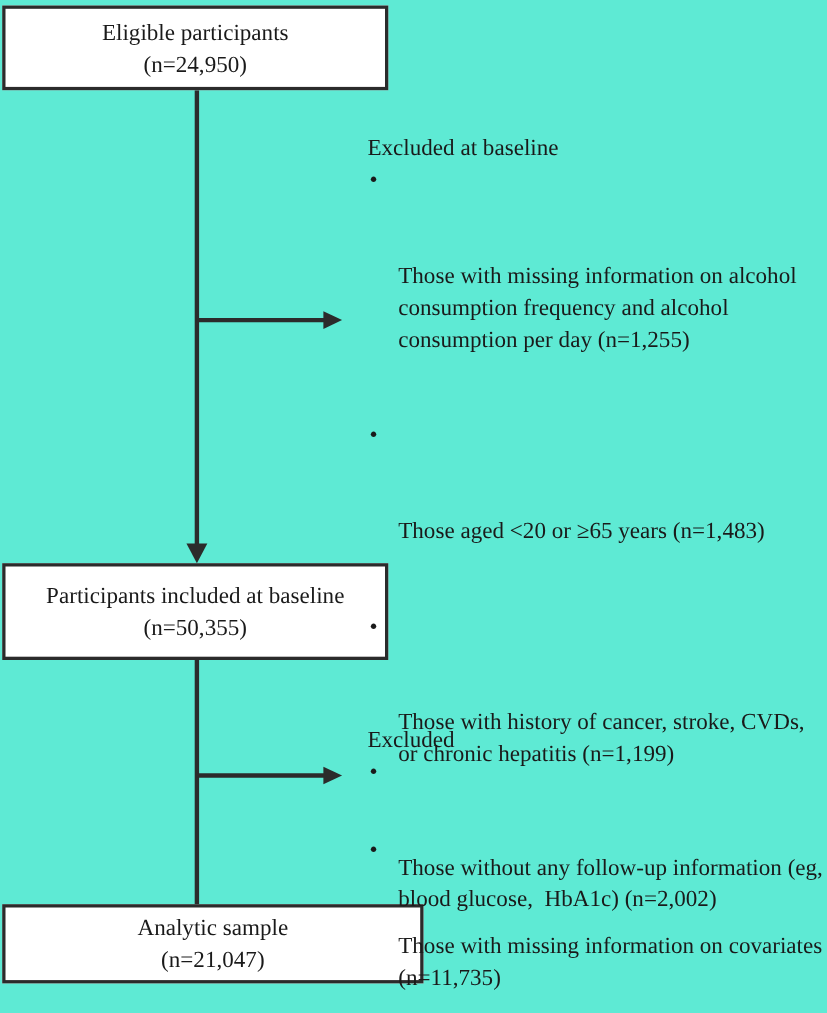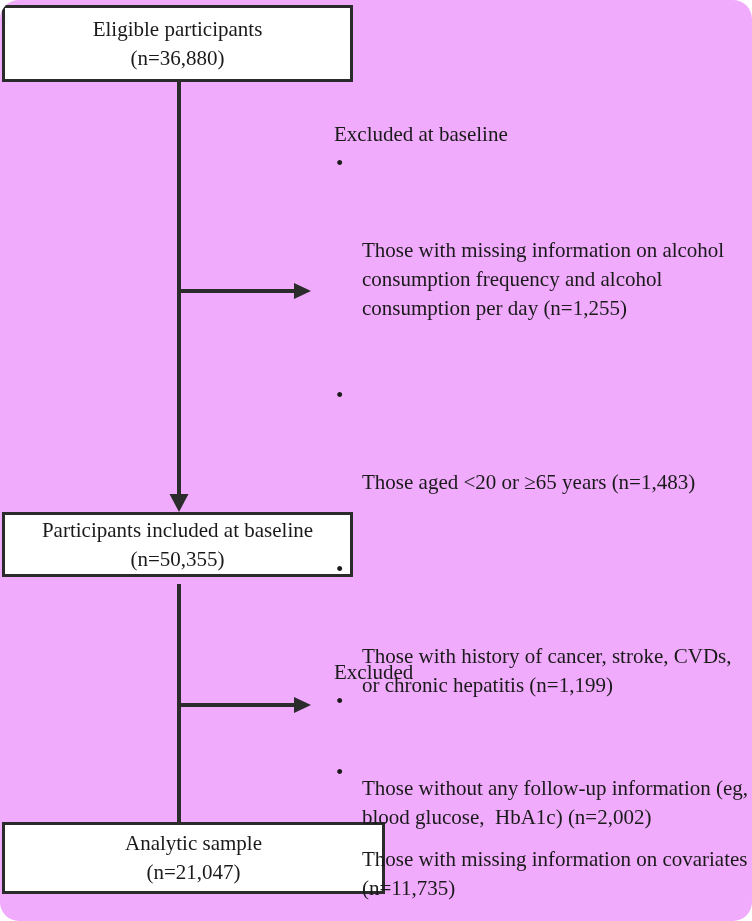--- a/index.html
+++ b/index.html
@@ -6,25 +6,24 @@
   html, body {
     margin: 0;
     padding: 0;
     background: #ffffff;
   }
 
   #flowchart {
     position: relative;
     width: 752px;
     height: 921px;
-    background: #f0abfc;
+    background: #5eead4;
     font-family: "Liberation Serif", "DejaVu Serif", serif;
     color: #1a1a1a;
     overflow: hidden;
-    border-radius: 19px;
   }
 
   
   .node-box {
     position: absolute;
     box-sizing: border-box;
     border: 3px solid #2b2b2b;
     background: #ffffff;
     display: flex;
     flex-direction: column;
@@ -34,21 +33,21 @@
     font-size: 21px;
     line-height: 29px;
   }
 
   .node-line {
     display: block;
     white-space: pre;
   }
 
   #box-eligible   { left: 2px;  top: 5px;   width: 351px; height: 77px; }
-  #box-included   { left: 2px;  top: 512px; width: 351px; height: 65px; }
+  #box-included   { left: 2px;  top: 512px; width: 351px; height: 88px; }
   #box-analytic   { left: 2px;  top: 822px; width: 383px; height: 72px; }
 
   
   #connectors {
     position: absolute;
     left: 0;
     top: 0;
     width: 752px;
     height: 921px;
     pointer-events: none;
@@ -113,21 +112,21 @@
 
     <line x1="179" y1="584" x2="179" y2="830" stroke="#2b2b2b" stroke-width="4"></line>
     <polygon points="179,845 169.5,827 188.5,827" fill="#2b2b2b"></polygon>
 
     <line x1="179" y1="705" x2="296" y2="705" stroke="#2b2b2b" stroke-width="4"></line>
     <polygon points="311,705 294,697 294,713" fill="#2b2b2b"></polygon>
   </svg>
 
   <div class="node-box" id="box-eligible">
     <span class="node-line">Eligible participants</span>
-    <span class="node-line">(n=36,880)</span>
+    <span class="node-line">(n=24,950)</span>
   </div>
 
   <div class="node-box" id="box-included">
     <span class="node-line">Participants included at baseline</span>
     <span class="node-line">(n=50,355)</span>
   </div>
 
   <div class="node-box" id="box-analytic">
     <span class="node-line">Analytic sample</span>
     <span class="node-line">(n=21,047)</span>

